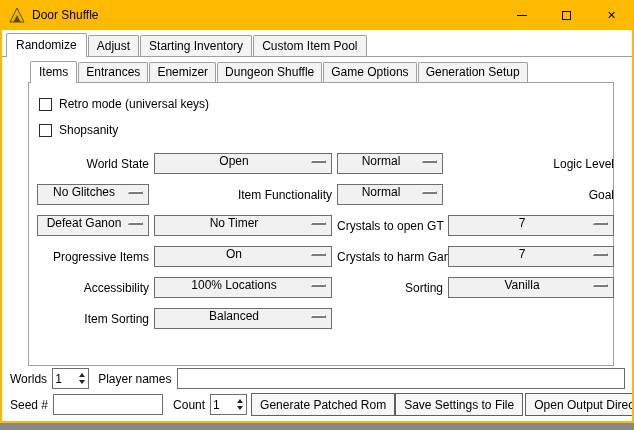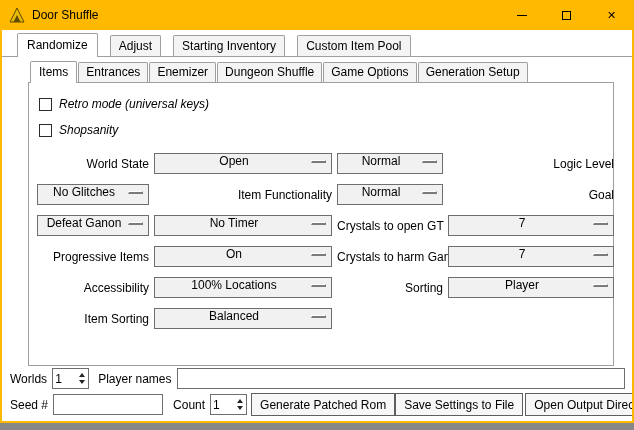--- a/index.html
+++ b/index.html
@@ -11,30 +11,30 @@
   .title{ margin-left:7px; }
   .caption{ margin-left:auto; display:flex; height:100%; }
   .cap-btn{ width:45px; height:100%; display:flex; align-items:center; justify-content:center; cursor:default; }
   .min-glyph{ width:10px; height:1px; background:#000; display:block; }
   .max-glyph{ width:9px; height:9px; border:1px solid #000; display:block; }
   .close-glyph{ font-size:11px; line-height:1; }
   
   .content{ flex:1; background:#fff; margin:0 2px 2px; display:flex; flex-direction:column; overflow:hidden; }
   
   .outer-tabs{ display:flex; align-items:flex-end; padding:3px 0 0 4px; border-bottom:1px solid #9f9f9f; background:#fff; position:relative; z-index:3; }
-  .tab{ border:1px solid #9f9f9f; border-bottom:none; border-radius:2px 2px 0 0; background:#f4f4f4; padding:3px 8px 3px; margin-right:1px; white-space:nowrap;margin-left:11px; }
+  .tab{ border:1px solid #9f9f9f; border-bottom:none; border-radius:2px 2px 0 0; background:#f4f4f4; padding:3px 8px 3px; margin-right:1px; white-space:nowrap; }
   .tab.selected{ background:#fff; margin-bottom:-1px; padding:4px 9px 5px; }
   
   .inner-nb{ margin:4px 18px 0 26px; }
   .inner-tabs{ display:flex; align-items:flex-end; padding-left:2px; position:relative; z-index:2; }
   .itab{ border:1px solid #9f9f9f; border-bottom:none; border-radius:2px 2px 0 0; background:#f4f4f4; padding:2px 7px 3px; margin-right:1px; white-space:nowrap; }
   .itab.selected{ background:#fff; margin-bottom:-1px; padding:3px 8px 4px; }
   .inner-pane{ border:1px solid #9f9f9f; height:284px; background:#fff; position:relative; z-index:1; padding:8px 6px 0 8px; }
   
-  .cb-row{ display:flex; align-items:center; height:26px; padding-left:2px; gap:7px;font-style:italic; }
+  .cb-row{ display:flex; align-items:center; height:26px; padding-left:2px; gap:7px; }
   .cb-box{ width:13px; height:13px; border:1px solid #2b2b2b; background:#fff; flex:0 0 13px; }
   
   .opt-grid{ display:grid; grid-template-columns:112px 178px 106px 166px; column-gap:5px; row-gap:10px; margin-top:10px; align-items:center; }
   .opt-label{ text-align:right; white-space:nowrap; }
   .opt-btn{ height:21px; background:#f1f1f1; border:1px solid #6e6e6e; display:flex; justify-content:center; position:relative; cursor:default; }
   .opt-value{ padding-right:18px; white-space:nowrap; }
   .opt-ind{ position:absolute; right:5px; top:50%; margin-top:-4px; width:15px; height:3px; background:#e3e3e3; border-top:1px solid #fff; border-left:1px solid #fff; border-right:1px solid #7a7a7a; border-bottom:2px solid #7a7a7a; }
   
   .bottom{ margin-top:auto; padding:0 7px 5px 8px; display:flex; flex-direction:column; gap:3px; }
   .brow{ display:flex; align-items:center; height:23px; }
@@ -152,21 +152,21 @@
             <span class="opt-ind"></span>
           </div>
           <div class="opt-label">Accessibility</div>
           <div class="opt-btn">
             <span class="opt-value">100% Locations</span>
             <span class="opt-ind"></span>
           </div>
 
           <div class="opt-label">Sorting</div>
           <div class="opt-btn">
-            <span class="opt-value">Player</span>
+            <span class="opt-value">Vanilla</span>
             <span class="opt-ind"></span>
           </div>
           <div class="opt-label">Item Sorting</div>
           <div class="opt-btn">
             <span class="opt-value">Balanced</span>
             <span class="opt-ind"></span>
           </div>
 
         </div>
       </div>

